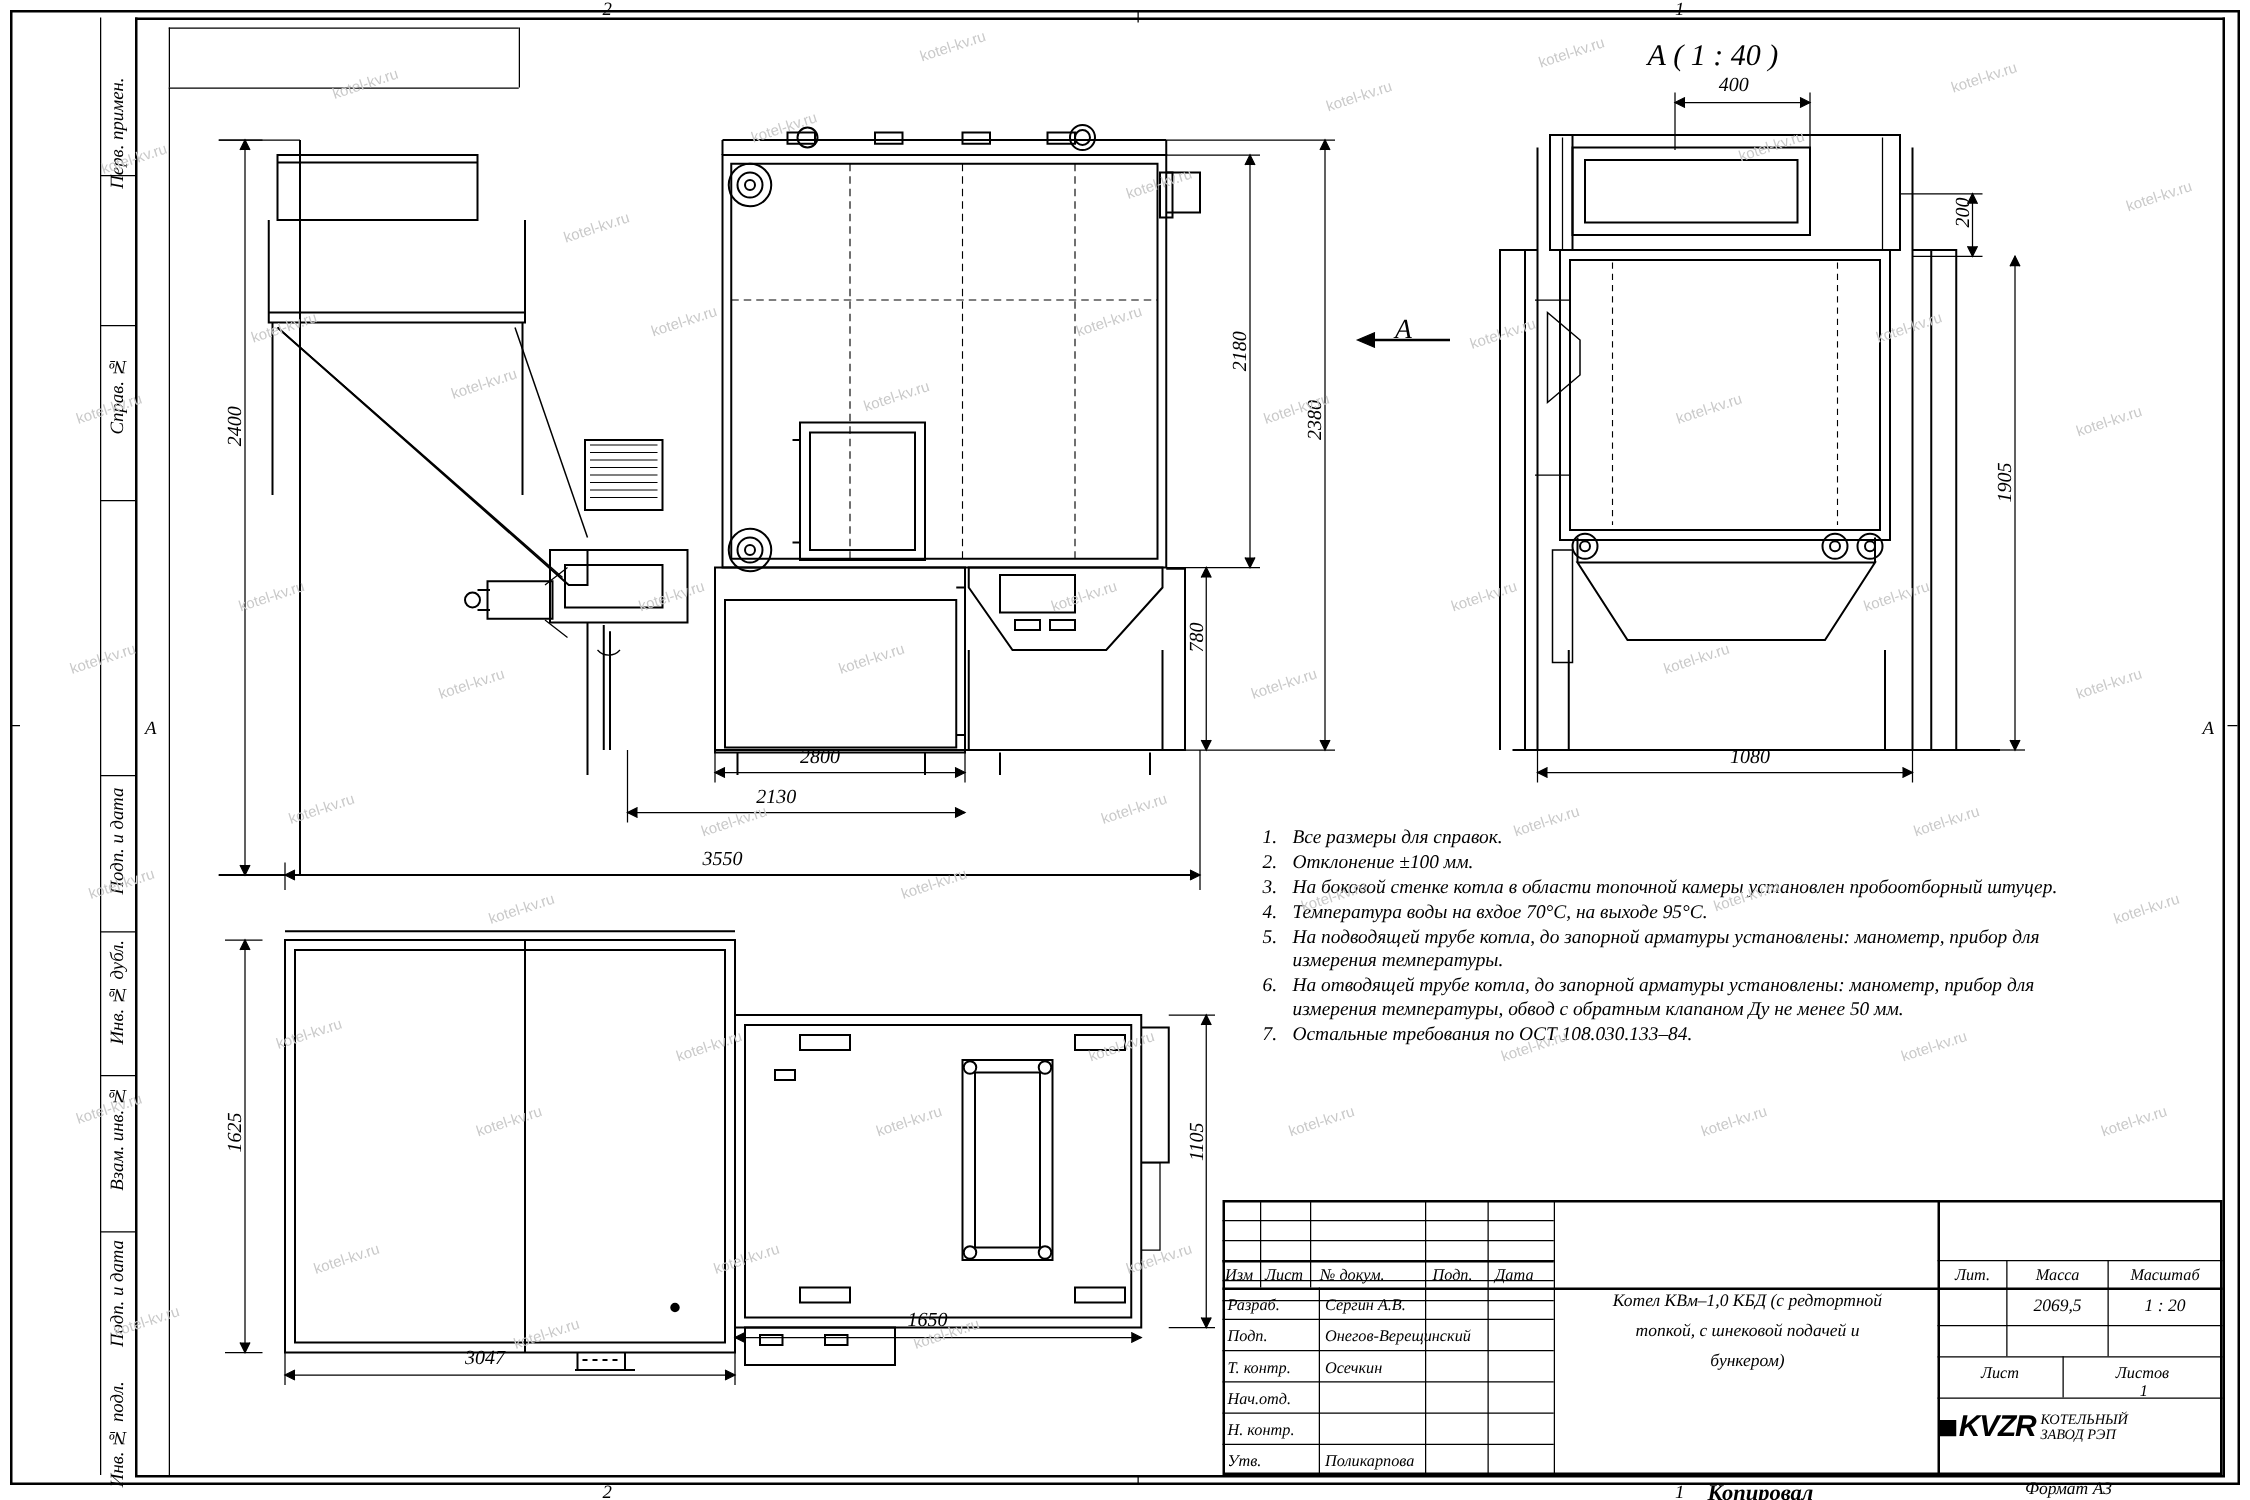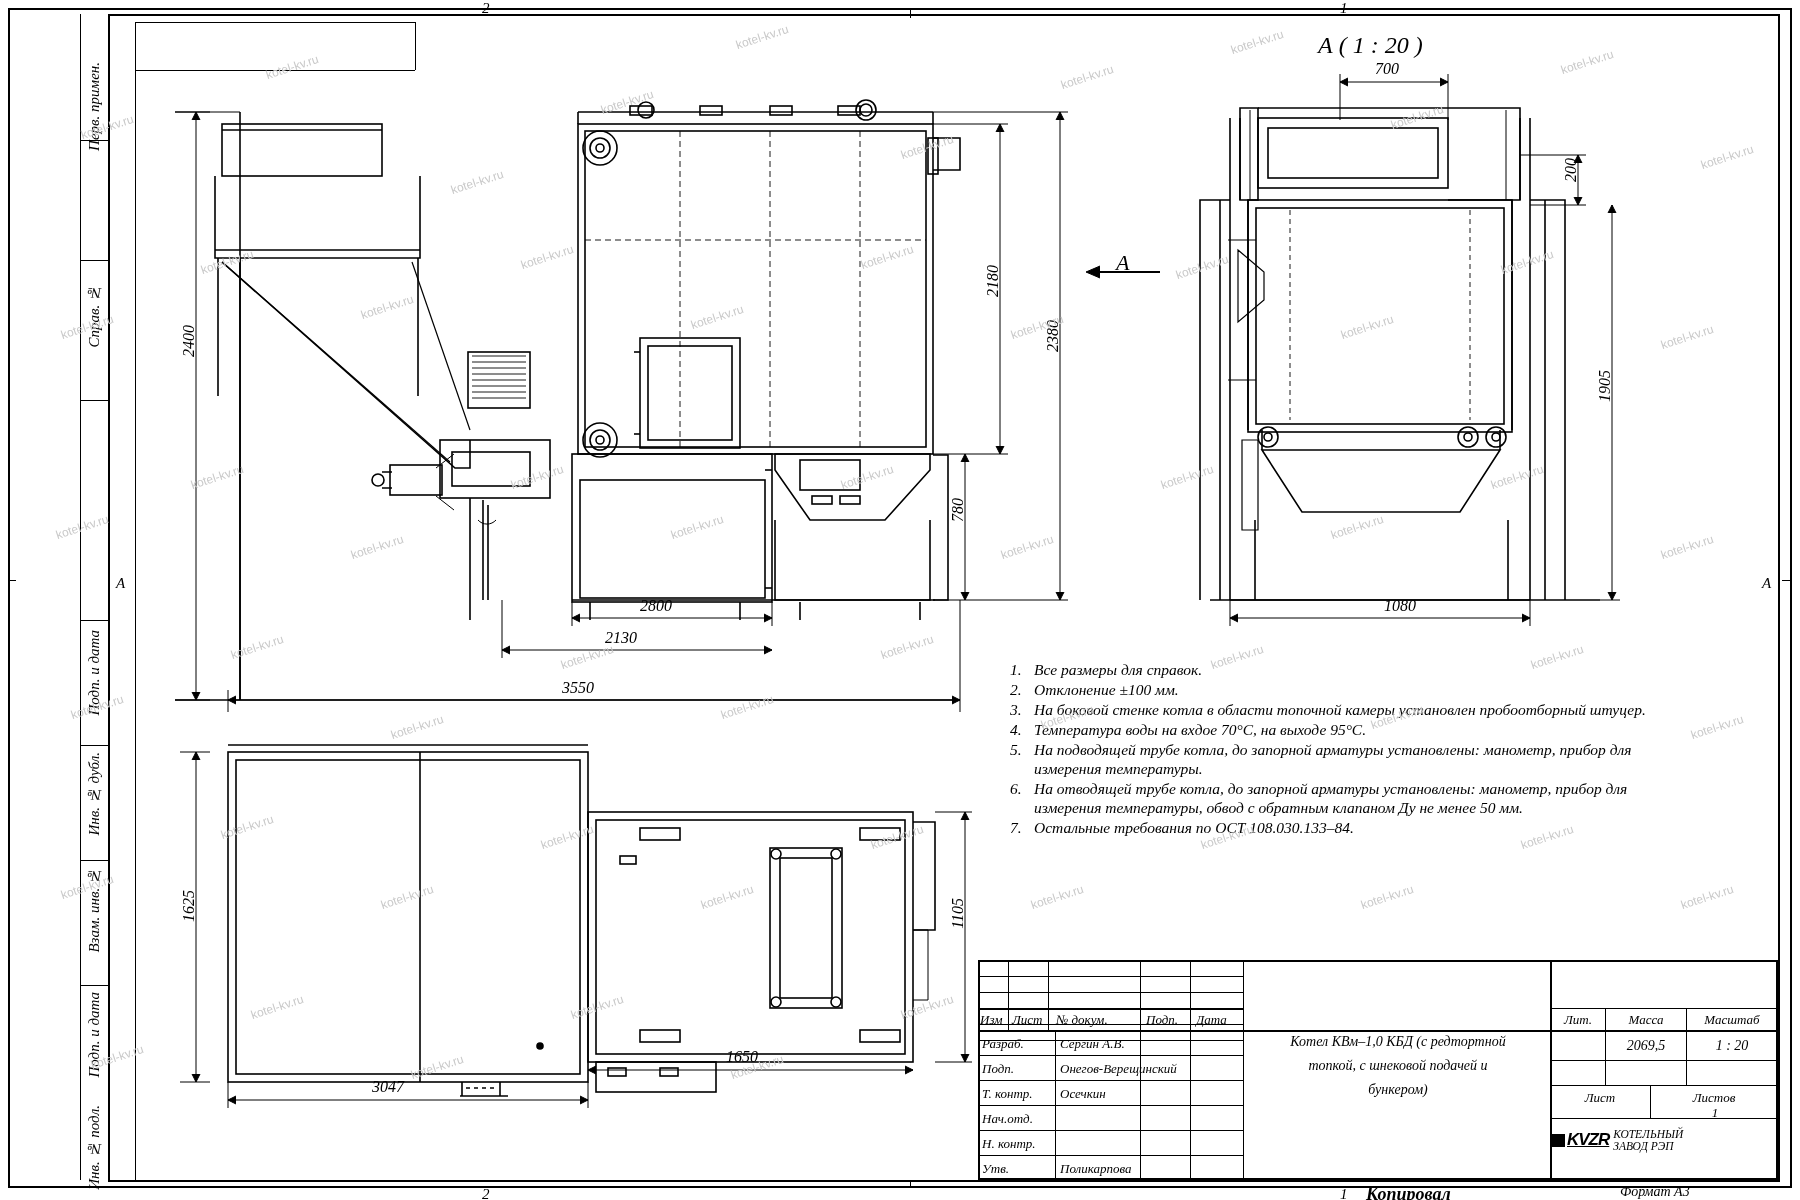--- a/index.html
+++ b/index.html
@@ -22,21 +22,21 @@
   .notes{position:absolute;left:1010px;top:660px;width:660px;font-family:"Liberation Serif",serif;font-style:italic;font-size:15.5px;line-height:19px;}
   .notes .row{display:flex;margin-bottom:1px;}
   .notes .n{width:24px;flex:none;}
   .notes .t{flex:1;}
 
   .tb{position:absolute;border:2px solid #000;box-sizing:border-box;}
   .tbtxt{position:absolute;font-family:"Liberation Serif",serif;font-style:italic;font-size:13px;white-space:nowrap;}
   .tbtxt.c{text-align:center;}
 
   .logo{position:absolute;left:1552px;top:1128px;display:flex;align-items:center;}
-  .logo .mark{font-family:"Liberation Sans",sans-serif;font-weight:bold;font-style:italic;font-size:17px;letter-spacing:-1px;text-decoration:underline;}
+  .logo .mark{font-family:"Liberation Sans",sans-serif;font-weight:bold;font-style:italic;font-size:24px;letter-spacing:-1px;}
   .logo .sq{width:13px;height:13px;background:#000;margin-right:2px;}
   .logo .txt{font-family:"Liberation Serif",serif;font-style:italic;font-size:11.5px;line-height:12px;margin-left:4px;}
 
   svg.draw{position:absolute;left:0;top:0;width:1800px;height:1200px;pointer-events:none;}
 </style>
 </head>
 <body>
 
 <div id="sheet">
 
@@ -311,31 +311,31 @@
   </svg>
 
   <div class="dimv" style="left:180px;top:325px;">2400</div>
   <div class="dimv" style="left:1044px;top:320px;">2380</div>
   <div class="dimv" style="left:984px;top:265px;">2180</div>
   <div class="dimv" style="left:949px;top:498px;">780</div>
   <div class="dim" style="left:640px;top:597px;">2800</div>
   <div class="dim" style="left:605px;top:629px;">2130</div>
   <div class="dim" style="left:562px;top:679px;">3550</div>
 
-  <div class="dim" style="left:1375px;top:60px;">700</div>
+  <div class="dim" style="left:1375px;top:60px;">400</div>
   <div class="dimv" style="left:1562px;top:158px;">200</div>
   <div class="dimv" style="left:1596px;top:370px;">1905</div>
   <div class="dim" style="left:1384px;top:597px;">1080</div>
 
   <div class="dimv" style="left:180px;top:890px;">1625</div>
   <div class="dimv" style="left:949px;top:898px;">1105</div>
   <div class="dim" style="left:372px;top:1078px;">3047</div>
   <div class="dim" style="left:726px;top:1048px;">1650</div>
 
-  <div class="lbl" style="left:1318px;top:32px;font-size:24px;">А ( 1 : 20 )</div>
+  <div class="lbl" style="left:1318px;top:32px;font-size:24px;">А ( 1 : 40 )</div>
   <div class="lbl" style="left:1116px;top:250px;font-size:22px;">А</div>
 
   <div class="notes">
     <div class="row">
         <div class="n">1.</div>
         <div class="t">Все размеры для справок.</div>
       </div>
     <div class="row">
         <div class="n">2.</div>
         <div class="t">Отклонение ±100 мм.</div>

